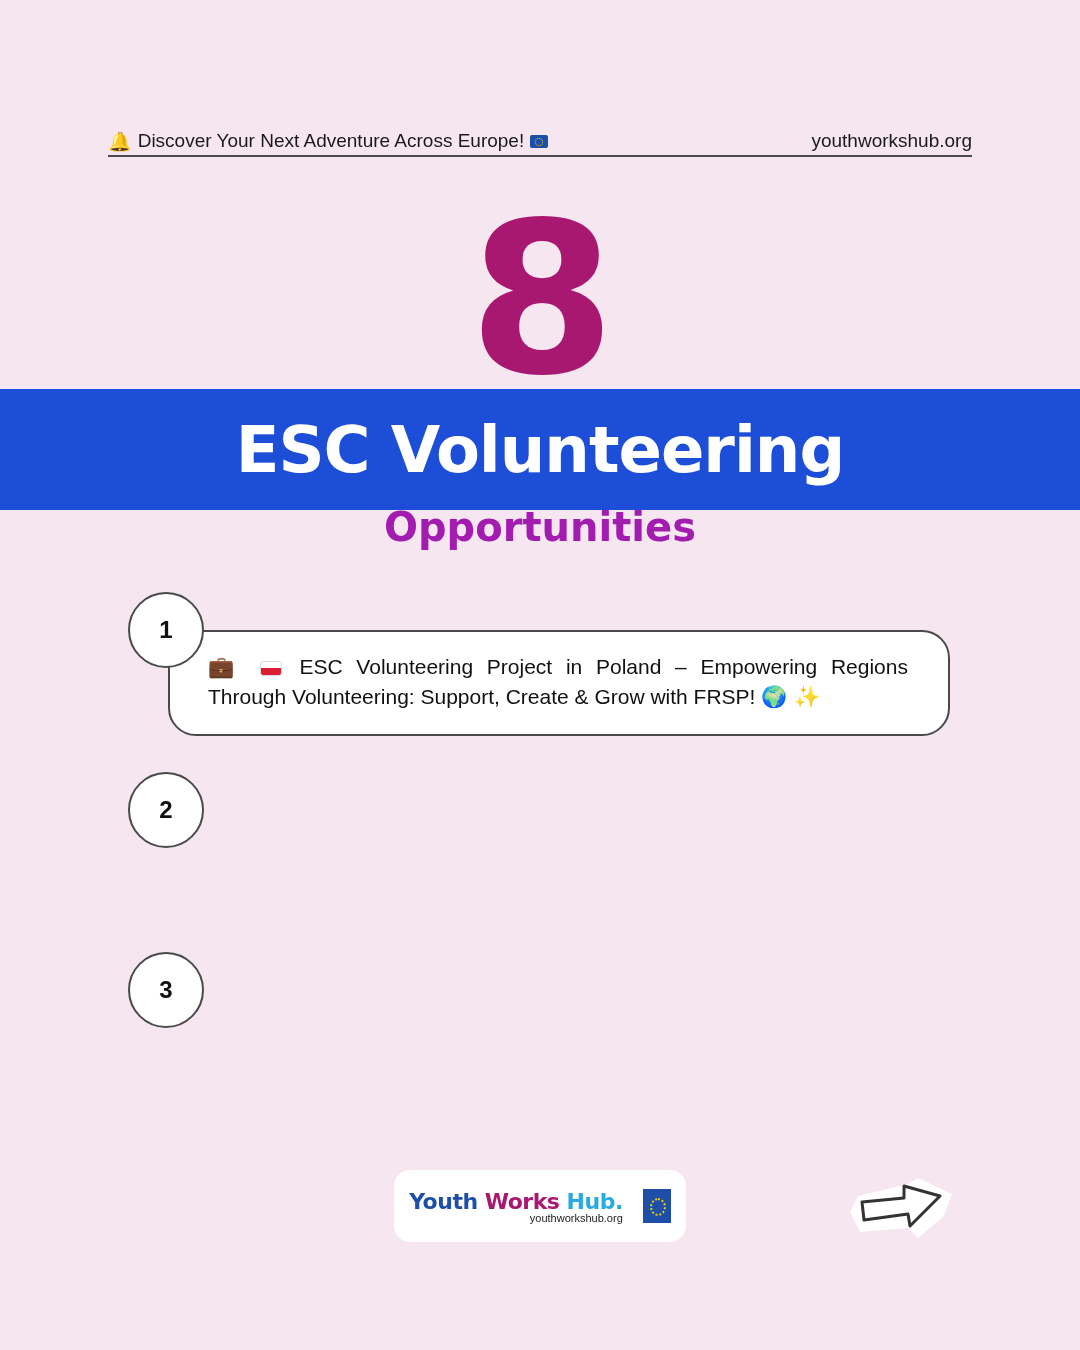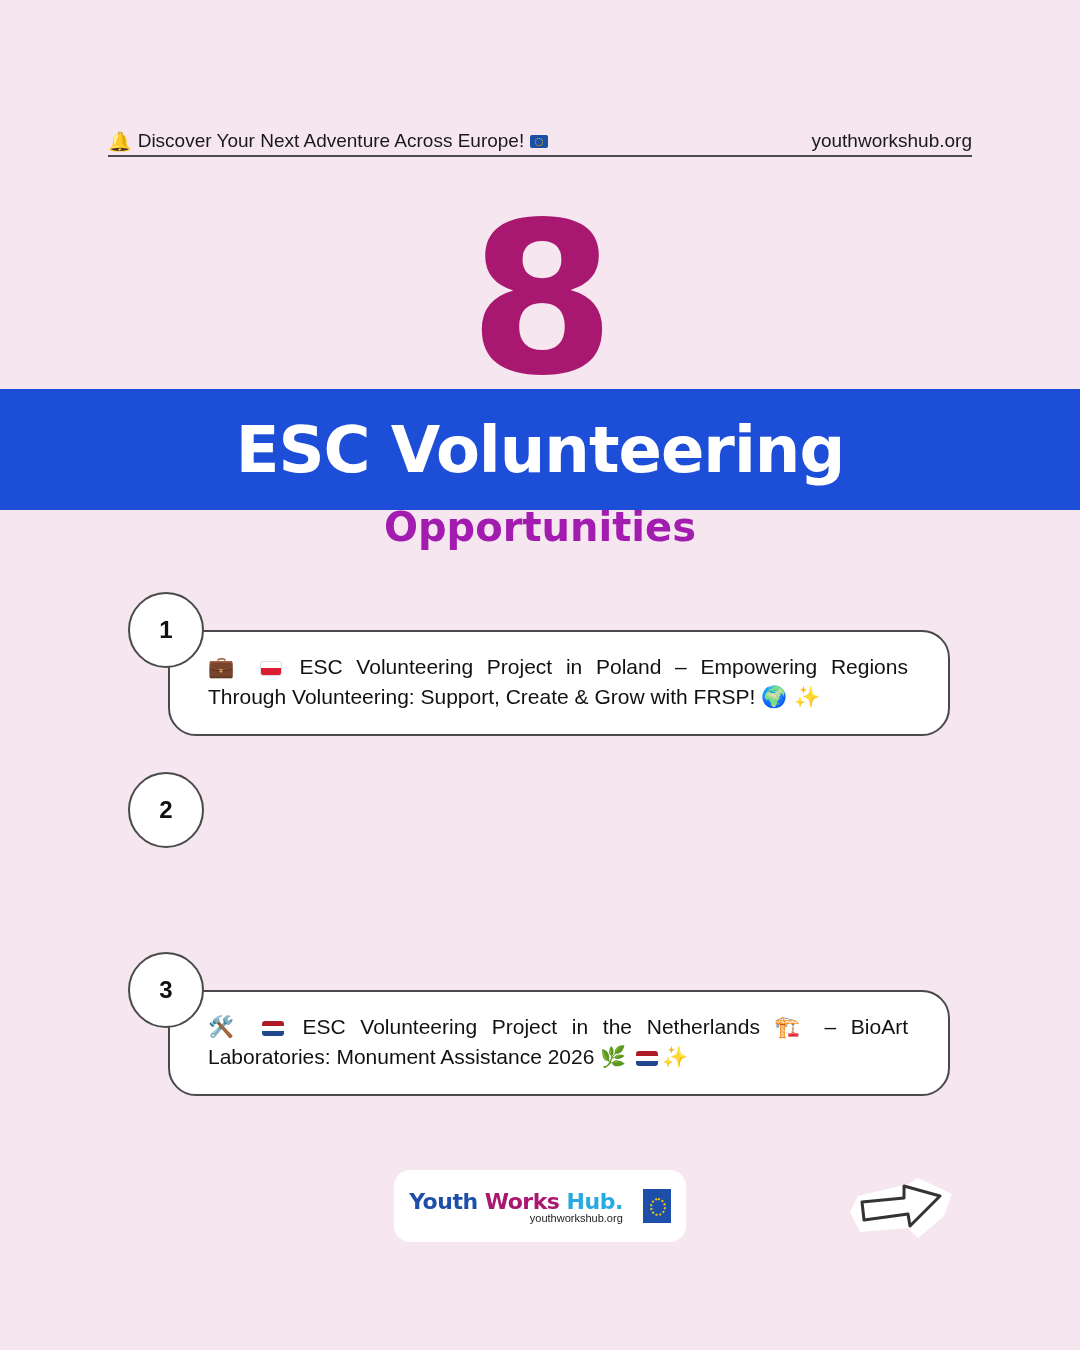--- a/index.html
+++ b/index.html
@@ -92,29 +92,20 @@
     <span class="emoji">🌍 ✨</span>
   </div>
 </div>
 
 <div class="item" style="top:772px;">
   <div class="num">2</div>
 </div>
 
 <div class="item" style="top:952px;">
   <div class="num">3</div>
-  <div class="card">
-    <span class="emoji">🛠️</span>
-    <span class="flag flag-nl"></span>
-    <span>ESC Volunteering Project in the Netherlands</span>
-    <span class="emoji">🏗️</span>
-    <span>– BioArt Laboratories: Monument Assistance 2026</span>
-    <span class="emoji">🌿</span>
-    <span class="flag flag-nl"></span><span class="emoji">✨</span>
-  </div>
 </div>
 
 <div class="logo">
   <div class="text">
     <div class="brand">
       <span class="b1">Youth</span>
       <span class="b2">Works</span>
       <span class="b3">Hub.</span>
     </div>
     <div class="url">youthworkshub.org</div>

